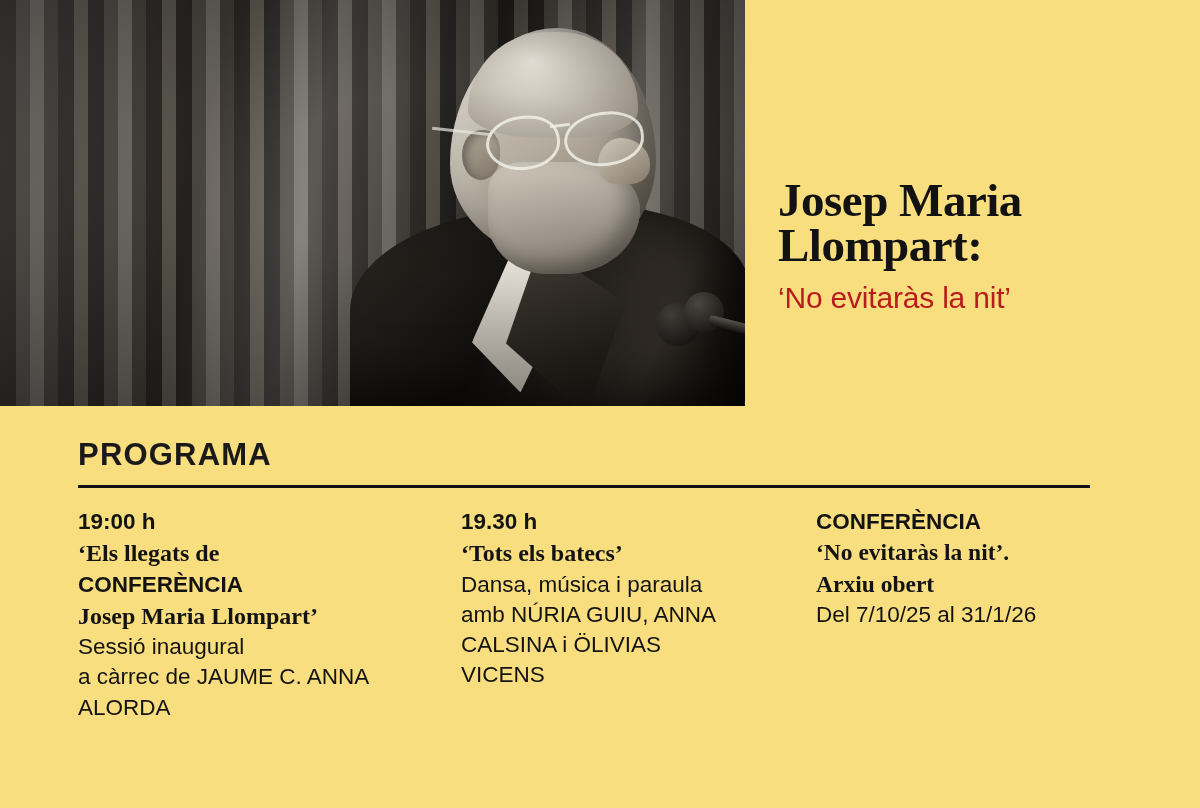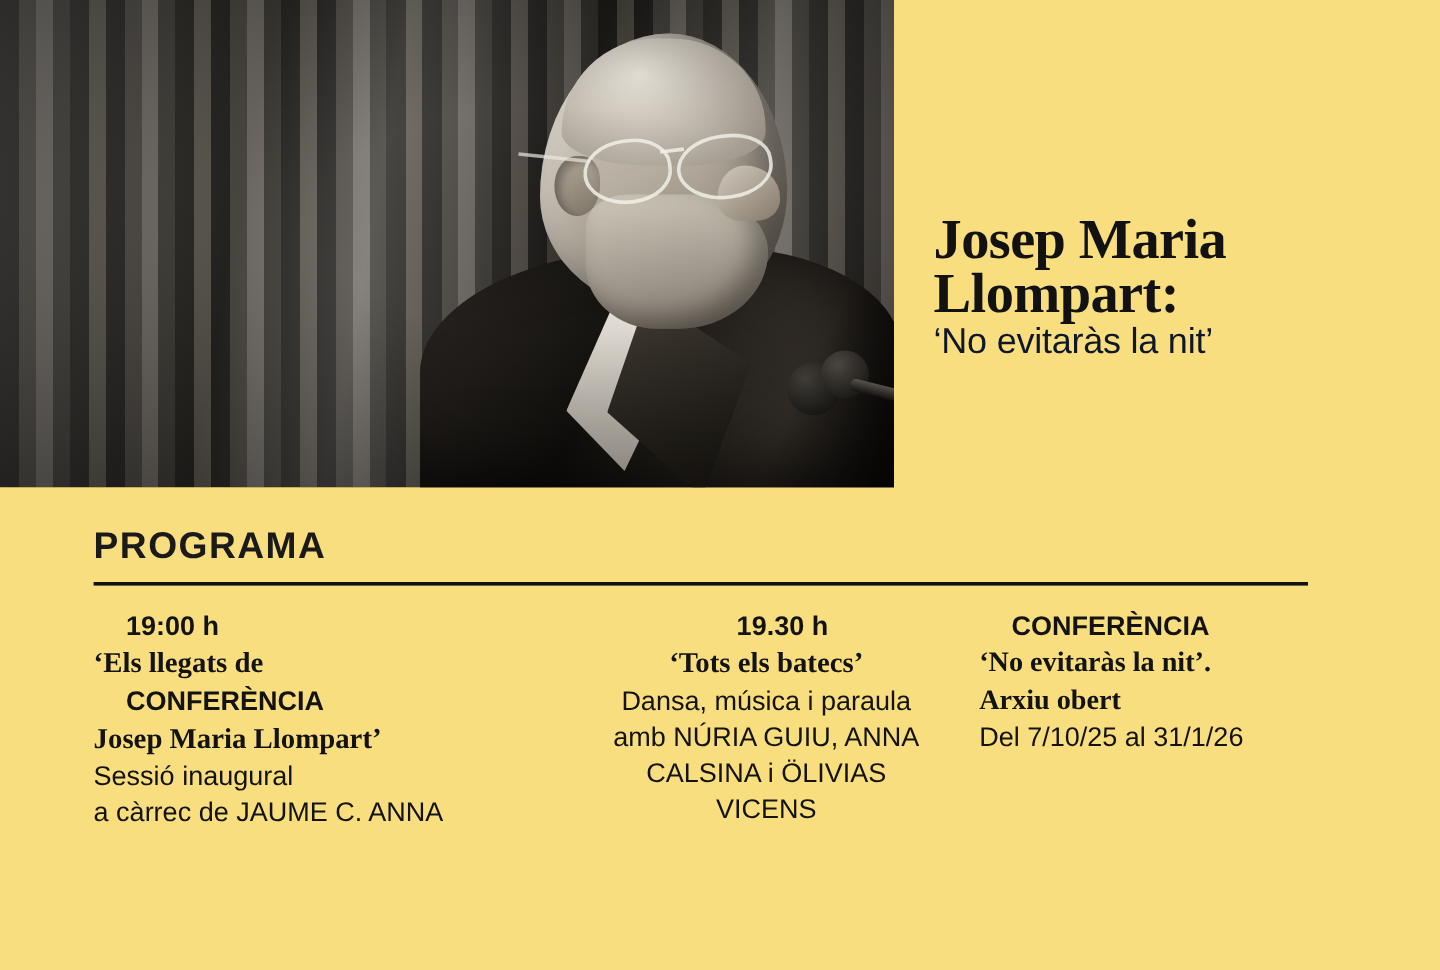--- a/index.html
+++ b/index.html
@@ -220,24 +220,24 @@
   }
   .title-main {
     font-family: "Liberation Serif", serif;
     font-weight: bold;
     font-size: 47px;
     line-height: 0.96;
     color: #121212;
     letter-spacing: -0.5px;
   }
   .title-sub {
-    margin-top: 0;
+    margin-top: 13px;
     font-family: "Liberation Sans", sans-serif;
     font-size: 30px;
-    color: #0f172a;
+    color: #b91c1c;
     letter-spacing: -0.2px;
   }
 
   
   .program-head {
     position: absolute;
     left: 78px;
     top: 437px;
     width: 1012px;
   }
@@ -258,29 +258,29 @@
 
   .columns {
     position: absolute;
     left: 78px;
     top: 507px;
     width: 1062px;
     display: flex;
     gap: 0;
   }
   .col { width: 383px; }
-  .col.c2 { width: 355px; text-align: center; }
+  .col.c2 { width: 355px; }
   .col.c3 { width: 320px; }
 
   .ln {
     font-size: 22.5px;
     line-height: 1.345;
     color: #131313;
   }
-  .ln.b { font-weight: bold; margin-left: 27px; }
+  .ln.b { font-weight: bold; }
   .ln.serif {
     font-family: "Liberation Serif", serif;
     font-weight: bold;
     font-size: 24px;
   }
   .ln.serif-b {
     font-family: "Liberation Serif", serif;
     font-weight: bold;
     font-size: 23.5px;
   }
@@ -336,20 +336,21 @@
 
 <div class="columns">
 
   <div class="col c1">
     <div class="ln b">19:00 h</div>
     <div class="ln serif">‘Els llegats de</div>
     <div class="ln b">CONFERÈNCIA</div>
     <div class="ln serif">Josep Maria Llompart’</div>
     <div class="ln">Sessió inaugural</div>
     <div class="ln">a càrrec de JAUME C. ANNA</div>
+    <div class="ln">ALORDA</div>
   </div>
 
   <div class="col c2">
     <div class="ln b">19.30 h</div>
     <div class="ln serif">‘Tots els batecs’</div>
     <div class="ln">Dansa, música i paraula</div>
     <div class="ln">amb NÚRIA GUIU, ANNA</div>
     <div class="ln">CALSINA i ÖLIVIAS</div>
     <div class="ln">VICENS</div>
   </div>

